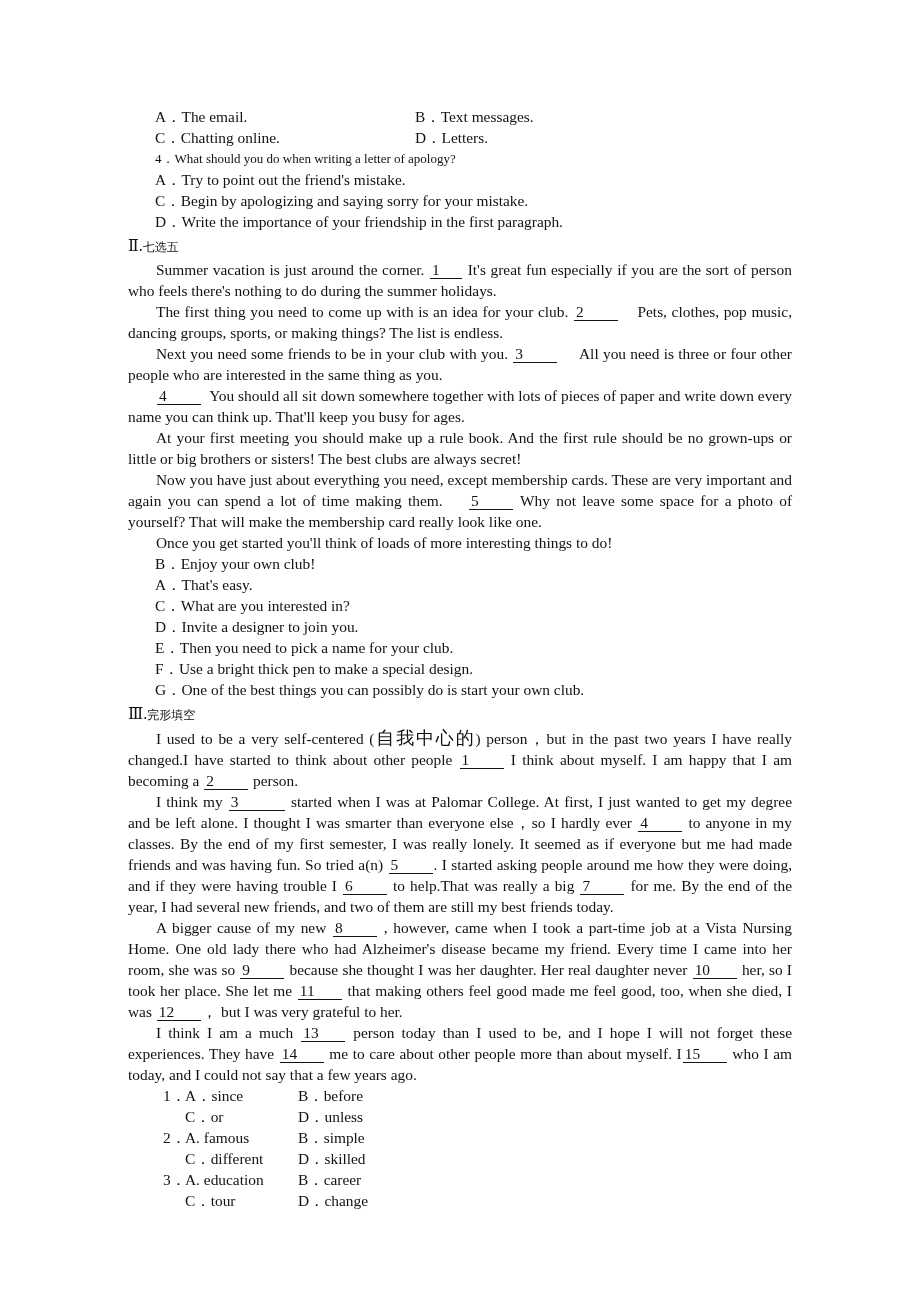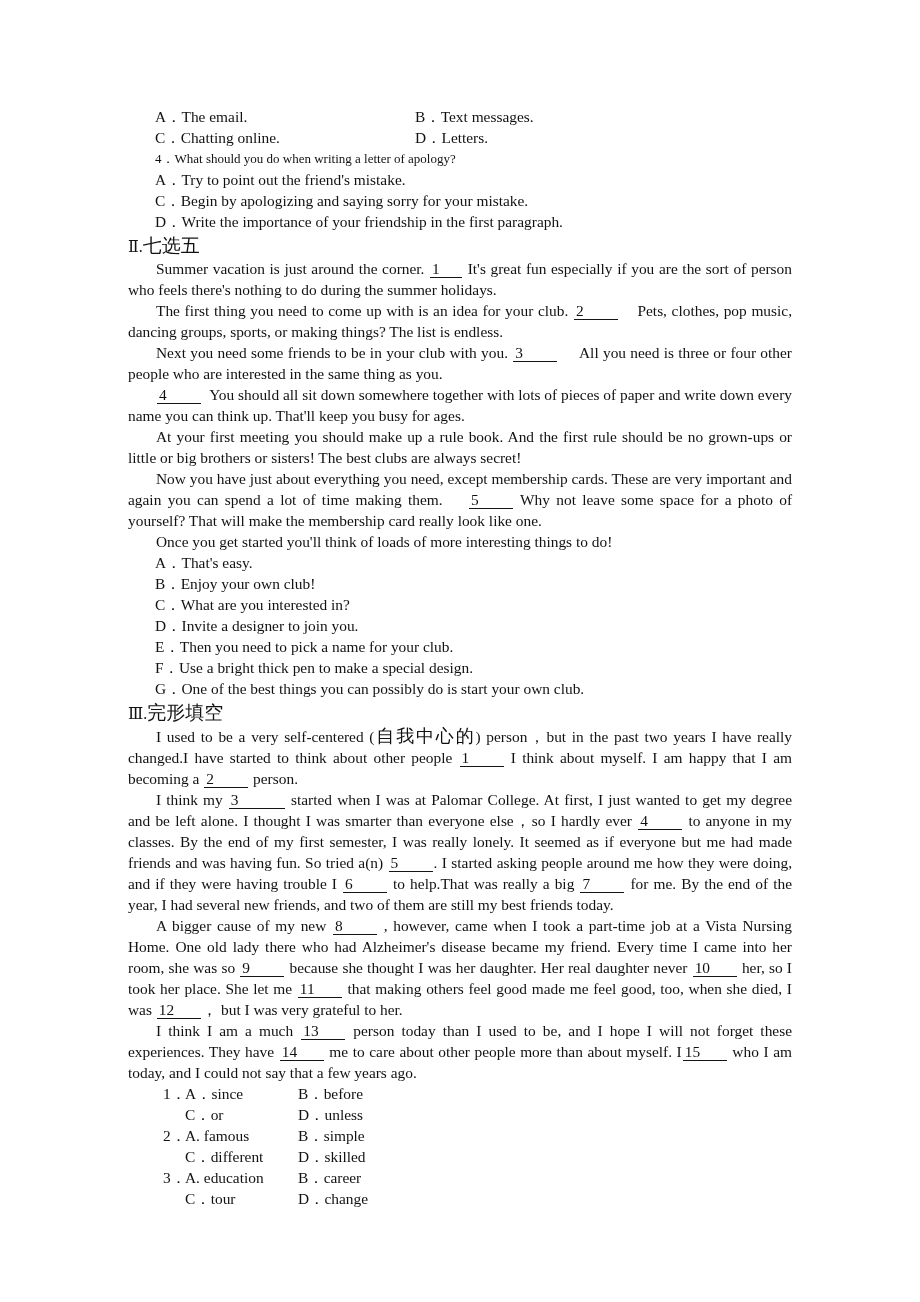--- a/index.html
+++ b/index.html
@@ -76,21 +76,21 @@
   
   .sect {
     font-size: 15.8px;
     line-height: 23px;
     font-family: "Liberation Serif", "DejaVu Serif", serif;
     white-space: pre;
     margin-top: 2px;
   }
   .sect .cn {
     font-family: "DejaVu Sans", "Liberation Sans", sans-serif;
-    font-size: 19px;
+    font-size: 12px;
   }
 
   
   .para {
     font-size: 15.4px;
     line-height: 21px;
     text-align: justify;
     text-align-last: left;
     text-justify: inter-word;
     margin: 0;
@@ -173,22 +173,22 @@
     <p class="para"><span class="ind"></span><span>Next you need some friends to be in your club with you.</span> <span class="blank w-md">3</span>&nbsp;&nbsp;&nbsp;&nbsp; <span>All you need is three or four other people who are interested in the same thing as you.</span></p>
 
     <p class="para"><span class="ind"></span><span class="blank w-md">4</span>&nbsp; <span>You should all sit down somewhere together with lots of pieces of paper and write down every name you can think up. That'll keep you busy for ages.</span></p>
 
     <p class="para"><span class="ind"></span><span>At your first meeting you should make up a rule book. And the first rule should be no grown-ups or little or big brothers or sisters! The best clubs are always secret!</span></p>
 
     <p class="para"><span class="ind"></span><span>Now you have just about everything you need, except membership cards. These are very important and again you can spend a lot of time making them.</span>&nbsp;&nbsp;&nbsp; <span class="blank w-md">5</span> <span>Why not leave some space for a photo of yourself? That will make the membership card really look like one.</span></p>
 
     <p class="para"><span class="ind"></span><span>Once you get started you'll think of loads of more    interesting things to do!</span></p>
 
+    <div class="opt1">B．Enjoy your own club!</div>
     <div class="opt1">A．That's easy.</div>
-    <div class="opt1">B．Enjoy your own club!</div>
     <div class="opt1">C．What are you interested in?</div>
     <div class="opt1">D．Invite a designer to join you.</div>
     <div class="opt1">E．Then you need to pick a name for your club.</div>
     <div class="opt1">F．Use a bright thick pen to make a special design.</div>
     <div class="opt1">G．One of the best things you can possibly do is start your own club.</div>
 
     <div class="sect"><span>Ⅲ</span><span>.</span><span class="cn">完形填空</span></div>
 
     <p class="para"><span class="ind"></span><span>I used to be a very self-centered (</span><span class="cn-inline">自我中心的</span><span>) person，but in the past two years I have really changed.I have started to think about other people</span> <span class="blank w-md">1</span> <span>I think about myself. I am happy that I am becoming a</span> <span class="blank w-md">2</span> <span>person.</span></p>
 

